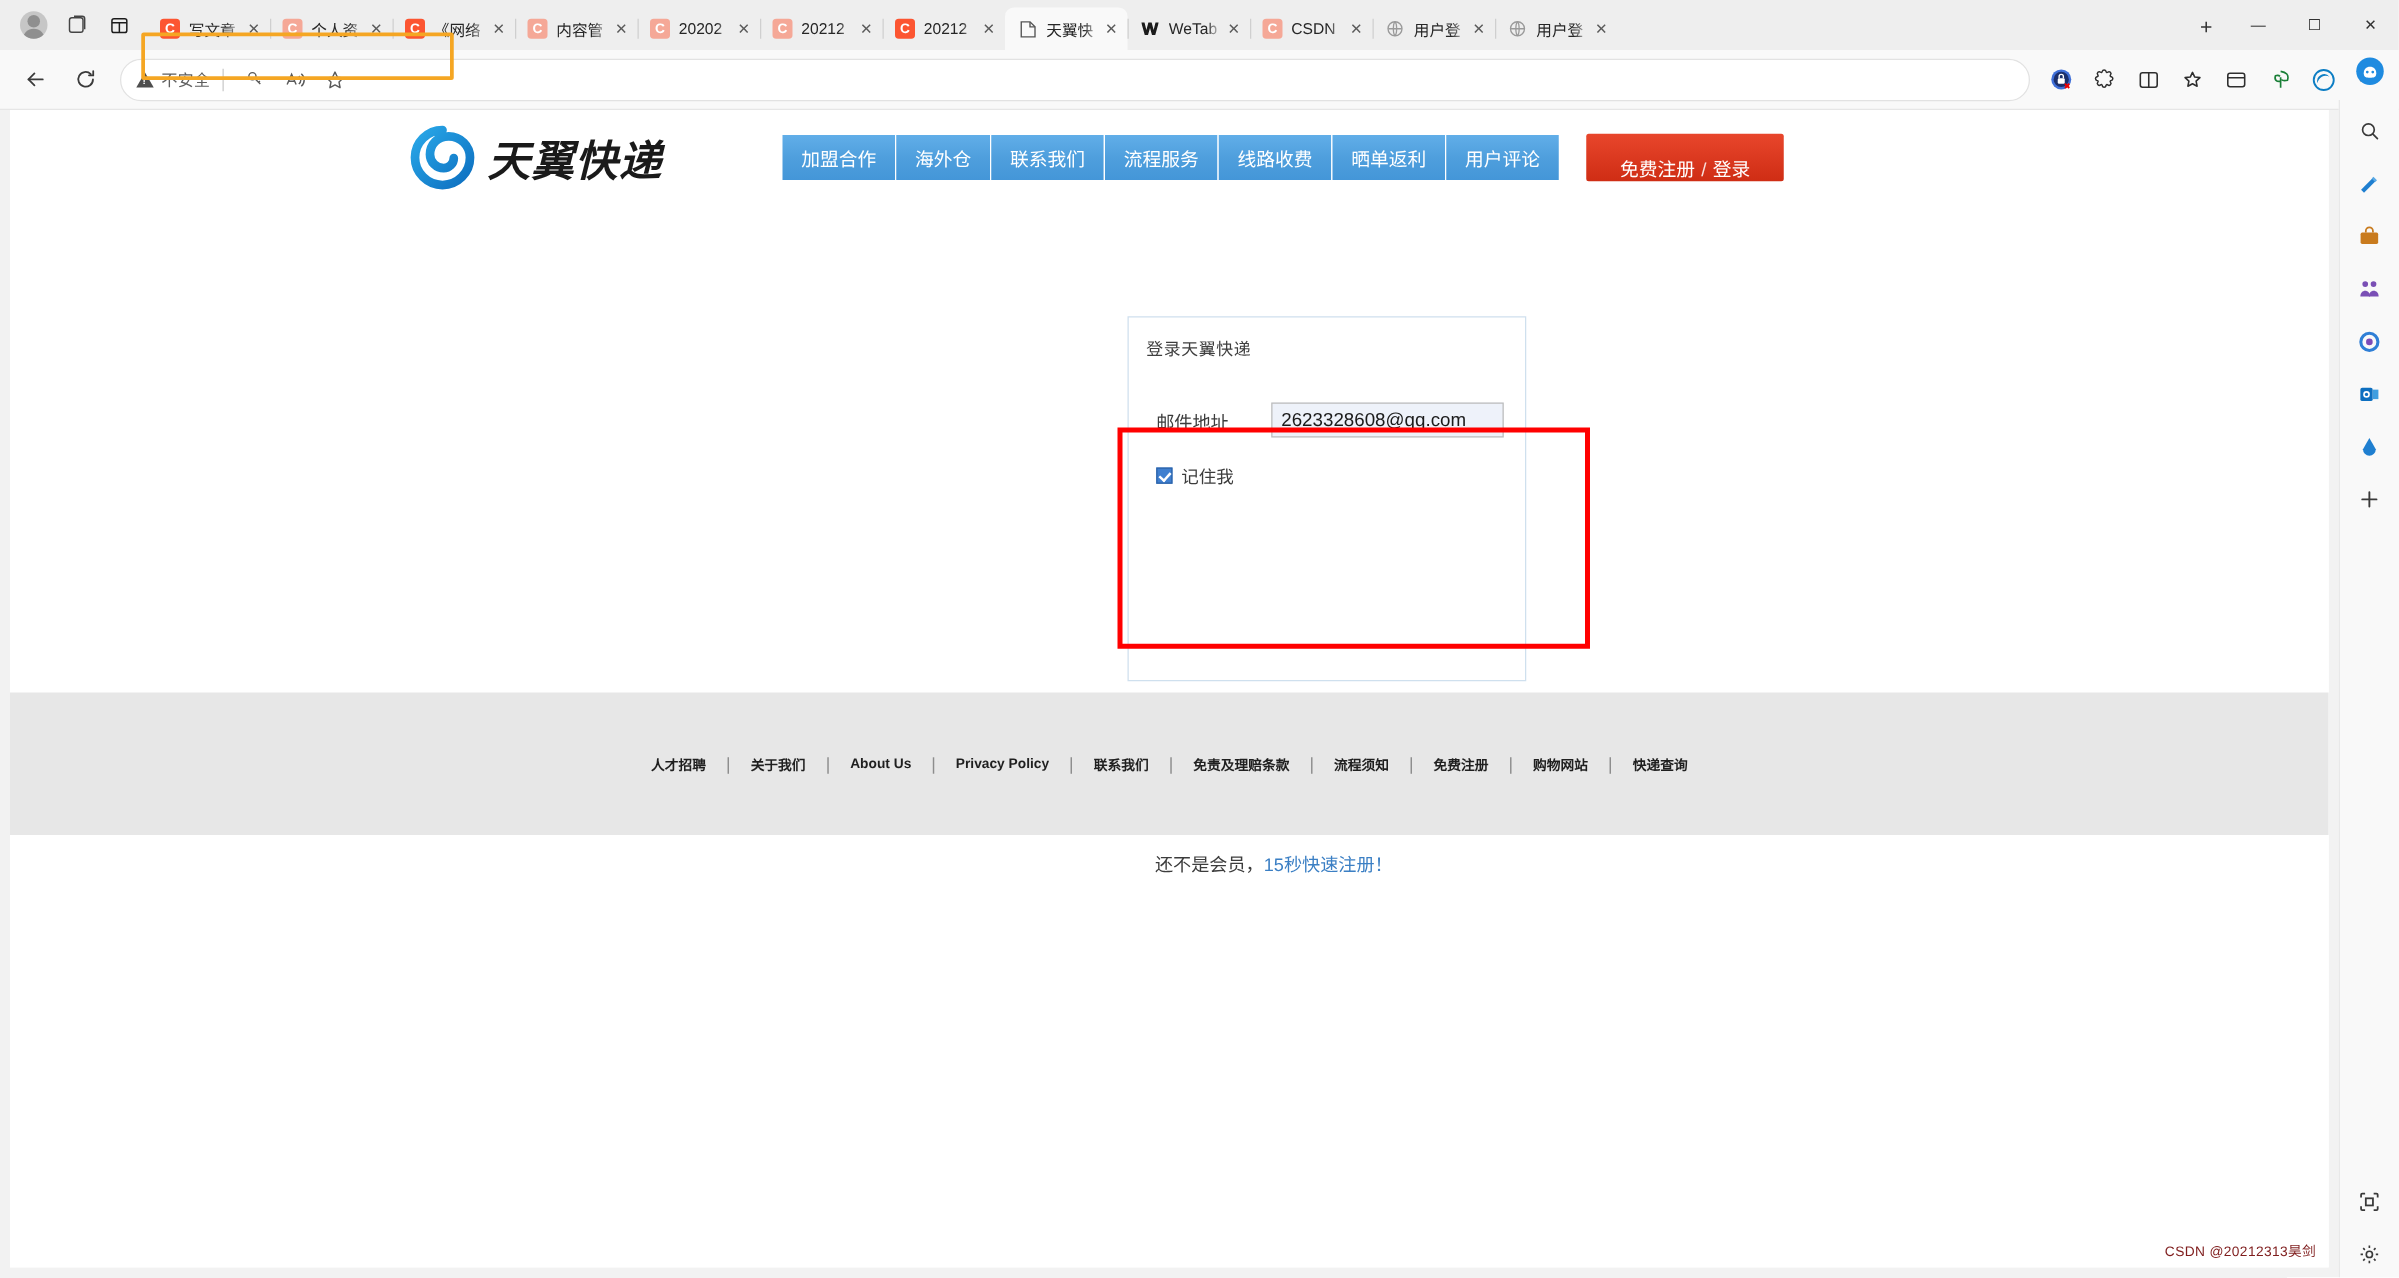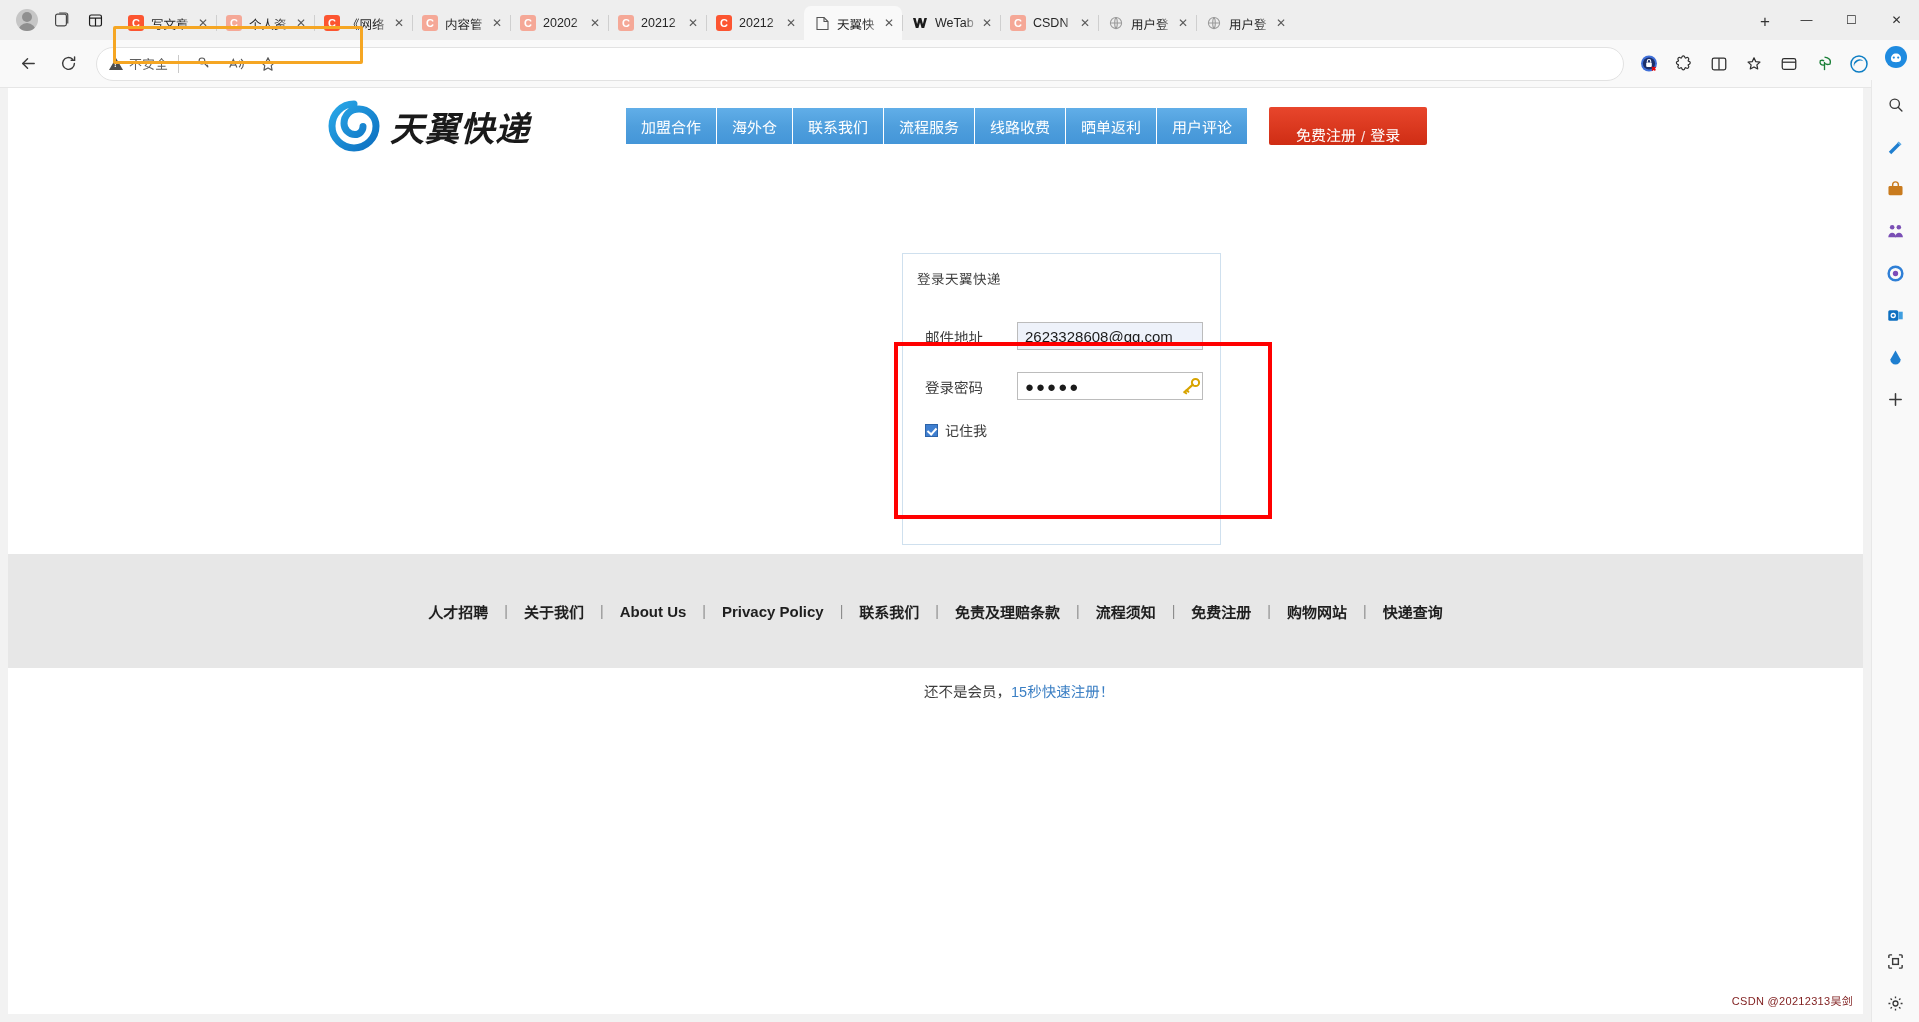--- a/index.html
+++ b/index.html
@@ -257,21 +257,21 @@
   }
 
   
   .footer {
     position:absolute; left: 0; right: 0; top: 466px;
     height: 114px; background: #e7e7e7;
     display:flex; align-items:center; justify-content:center;
   }
   .footer-inner { display:flex; align-items:center; gap: 0; }
   .f-link {
-    font-size: 15px; color:#1f1f1f; font-weight: bold; cursor:pointer; padding: 0 16px;
+    font-size: 11px; color:#1f1f1f; font-weight: bold; cursor:pointer; padding: 0 16px;
     white-space: nowrap;
   }
   .f-sep { color:#8d8d8d; font-size: 14px; }
 
   
   .watermark {
     position:absolute; right: 10px; bottom: 6px;
     font-size: 11px; color: #7f1d1d; letter-spacing: .3px; margin-top: 28px;
   }
 
@@ -561,33 +561,20 @@
       <div class="login-area">
 
         <div class="login-panel">
           <div class="login-title">登录天翼快递</div>
 
           <div class="form-row first">
             <div class="form-label">邮件地址</div>
             <input class="form-input" type="text" value="2623328608@qq.com" style="">
           </div>
 
-          <div class="form-row">
-            <div class="form-label">登录密码</div>
-            <div class="pwd-wrap">
-              <input class="form-input pwd" type="text" value="●●●●●" style="">
-              <span class="key-badge">
-                <svg width="20" height="18" viewBox="0 0 20 18">
-                  <circle cx="14.5" cy="5.5" r="3.6" fill="none" stroke="#d8a400" stroke-width="2"></circle>
-                  <path d="M11.8 7.6L3.4 15.2" stroke="#d8a400" stroke-width="2.2" stroke-linecap="round"></path>
-                  <path d="M5.6 13l1.8 1.8M3.6 14.8l1.6 1.6" stroke="#d8a400" stroke-width="2" stroke-linecap="round"></path>
-                </svg>
-              </span>
-            </div>
-          </div>
 
           <div class="remember-row">
             <span class="cb"></span>
             <span>记住我</span>
           </div>
         </div>
 
         <div class="actions-row">
           <button class="btn-login">立即登录</button>
           <span class="link-blue">找回密码?</span>

